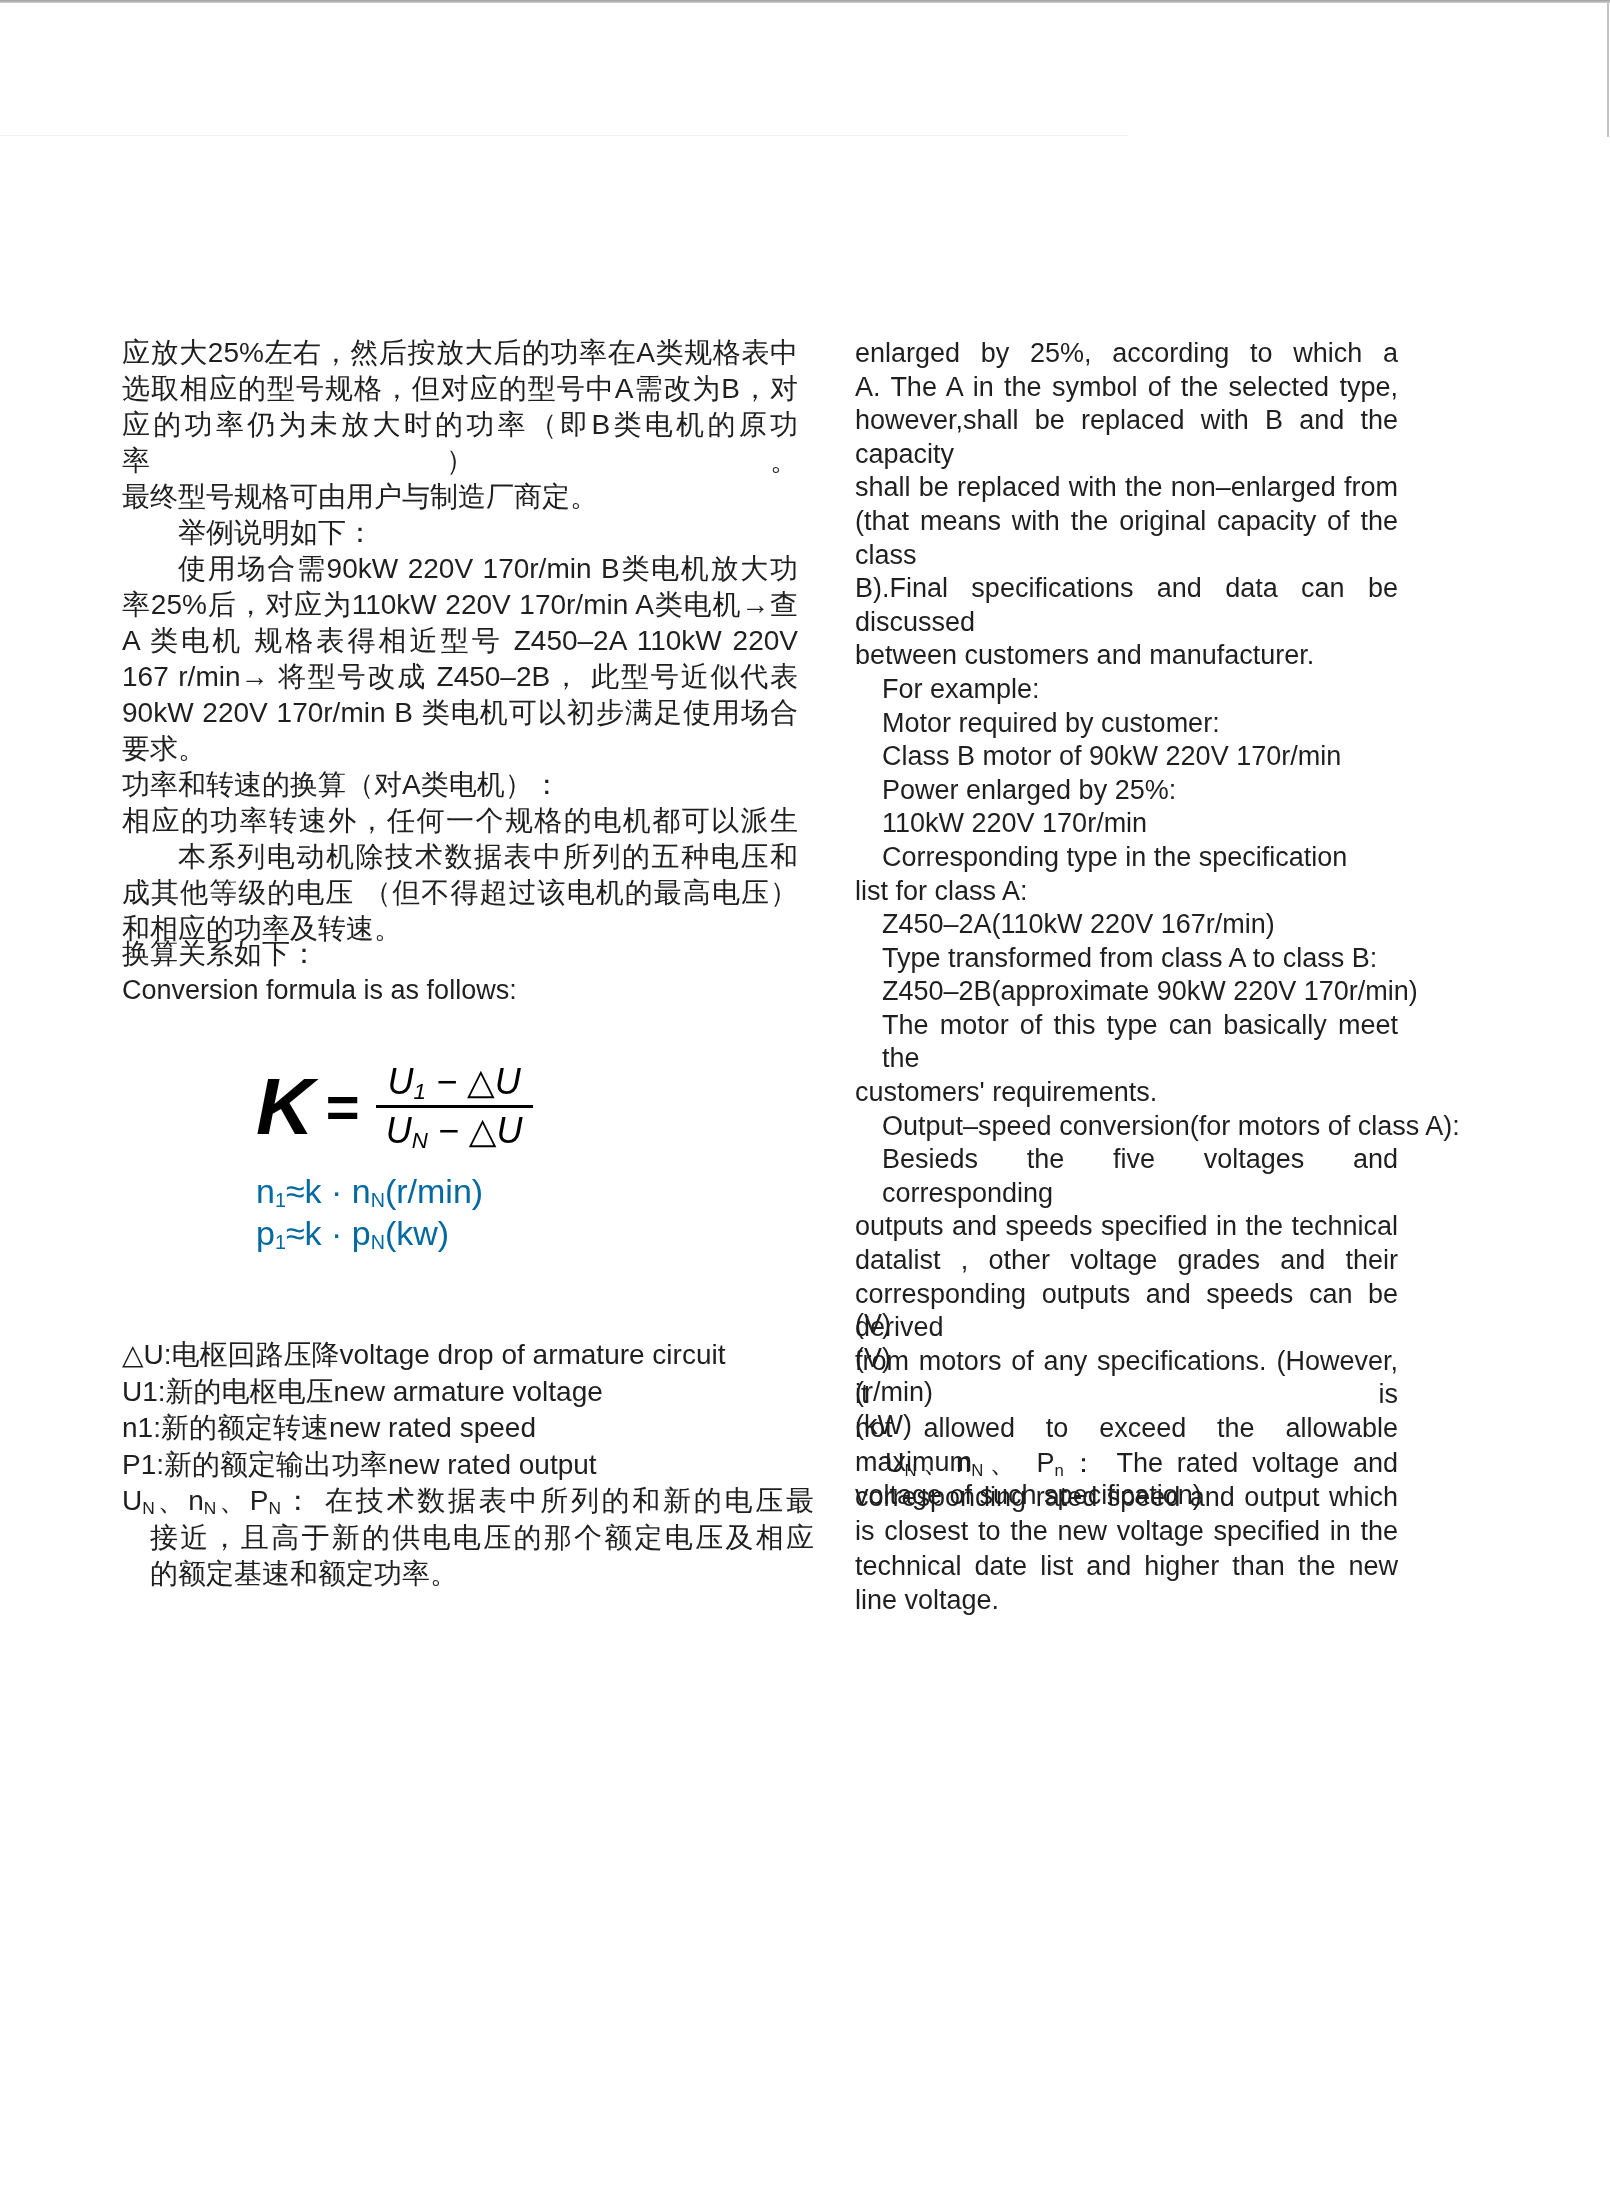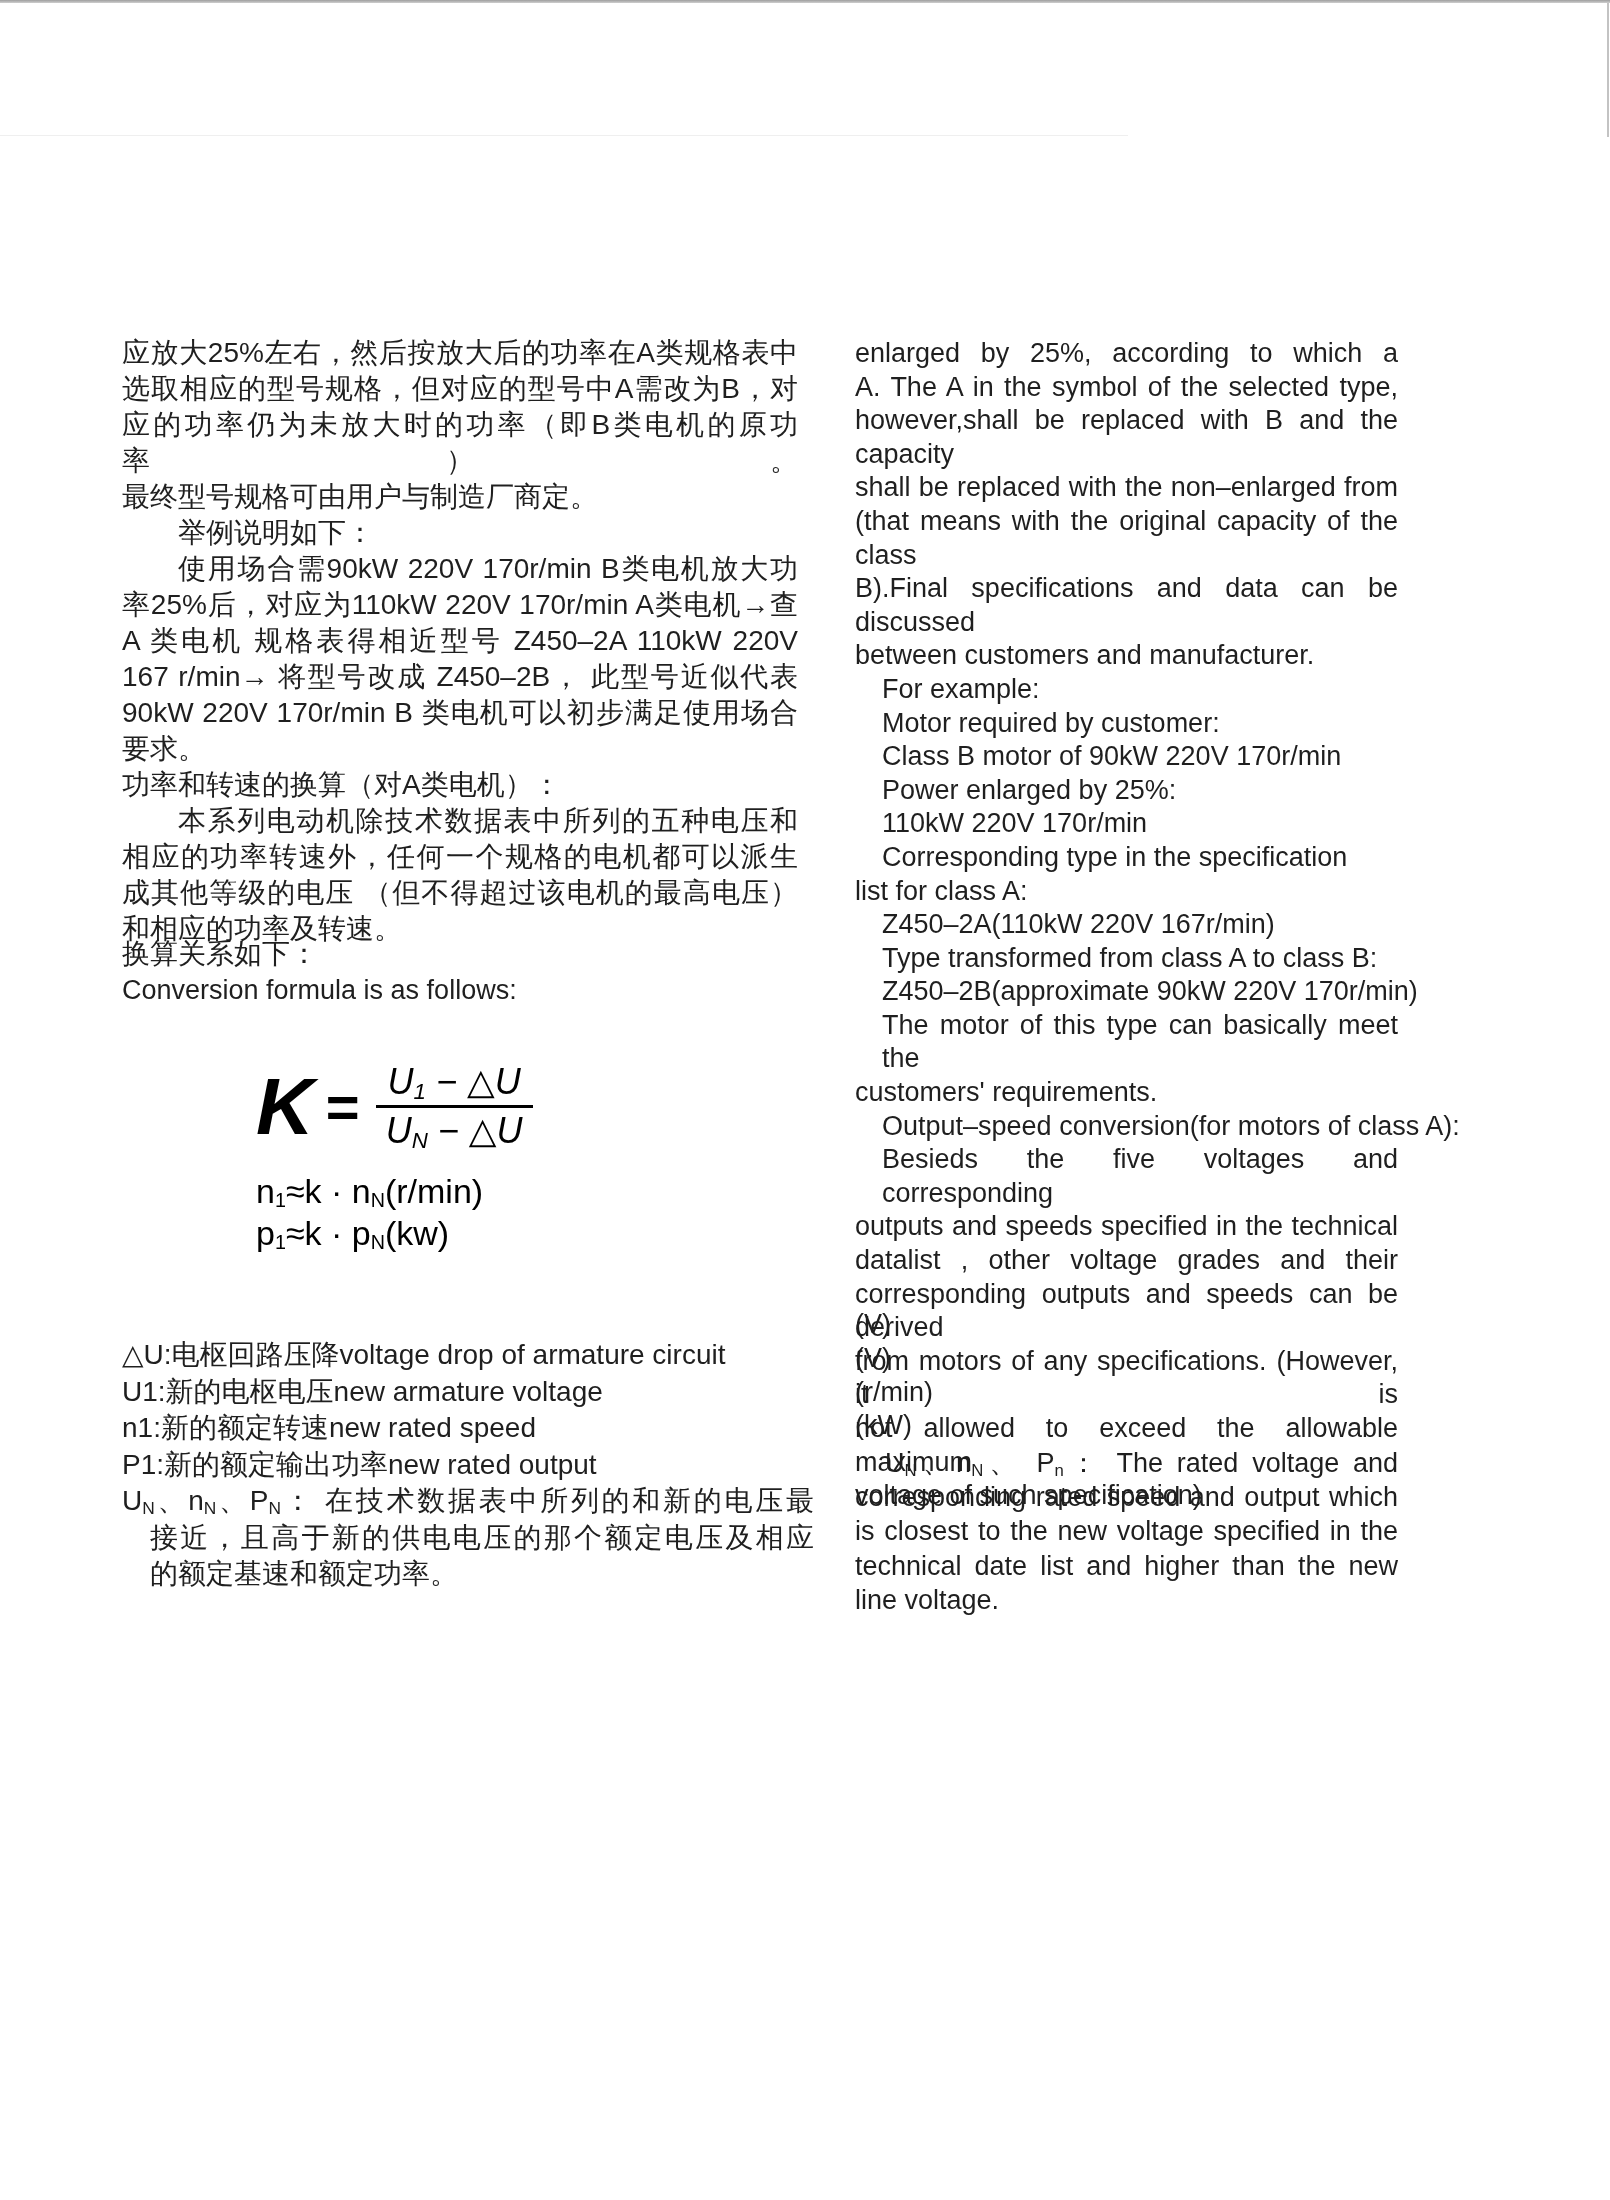--- a/index.html
+++ b/index.html
@@ -32,21 +32,21 @@
   .conv-cn{font-size:28px;line-height:36px;}
   .conv-en{font-size:27px;line-height:36px;}
 
   
   .formula{position:absolute;left:256px;top:1064px;display:flex;align-items:center;color:#000;}
   .f-k{font-size:80px;line-height:0.95;font-style:italic;font-weight:bold;margin-right:12px;}
   .f-eq{font-size:58px;line-height:1;font-weight:bold;margin-right:16px;}
   .f-frac{display:inline-block;text-align:center;font-size:36px;font-style:italic;}
   .f-num{display:block;padding:0 10px 5px 10px;border-bottom:3px solid #000;line-height:1.0;}
   .f-den{display:block;padding:5px 10px 0 10px;line-height:1.0;}
-  .f-lines{position:absolute;left:256px;top:1170px;font-size:34px;line-height:42px;color:#000000;}
+  .f-lines{position:absolute;left:256px;top:1170px;font-size:34px;line-height:42px;color:#0369a1;}
   .f-lines sub{font-size:0.58em;}
 
   
   .defs{position:absolute;left:122px;top:1337px;width:692px;font-size:28px;line-height:36.5px;}
   .defs .ind{padding-left:28px;}
 
   
   .col-right{
     position:absolute;left:855px;top:337px;width:543px;
     font-size:27px;line-height:33.6px;
@@ -80,22 +80,22 @@
       <div class="line j">应的功率仍为未放大时的功率（即B类电机的原功率）。</div>
       <div class="line">最终型号规格可由用户与制造厂商定。</div>
       <div class="line ind">举例说明如下：</div>
       <div class="line j ind">使用场合需90kW 220V 170r/min B类电机放大功</div>
       <div class="line j">率25%后，对应为110kW 220V 170r/min A类电机→查</div>
       <div class="line j">A 类电机 规格表得相近型号 Z450–2A  110kW 220V</div>
       <div class="line j">167 r/min→ 将型号改成 Z450–2B， 此型号近似代表</div>
       <div class="line j">90kW 220V 170r/min B 类电机可以初步满足使用场合</div>
       <div class="line">要求。</div>
       <div class="line">功率和转速的换算（对A类电机）：</div>
+      <div class="line j">相应的功率转速外，任何一个规格的电机都可以派生</div>
       <div class="line j ind">本系列电动机除技术数据表中所列的五种电压和</div>
-      <div class="line j">相应的功率转速外，任何一个规格的电机都可以派生</div>
       <div class="line j">成其他等级的电压 （但不得超过该电机的最高电压）</div>
       <div class="line">和相应的功率及转速。</div>
     </div>
 
   <div class="conv-block">
     <div class="line conv-cn">换算关系如下：</div>
     <div class="line conv-en">Conversion formula is as follows:</div>
   </div>
 
   <div class="formula">

